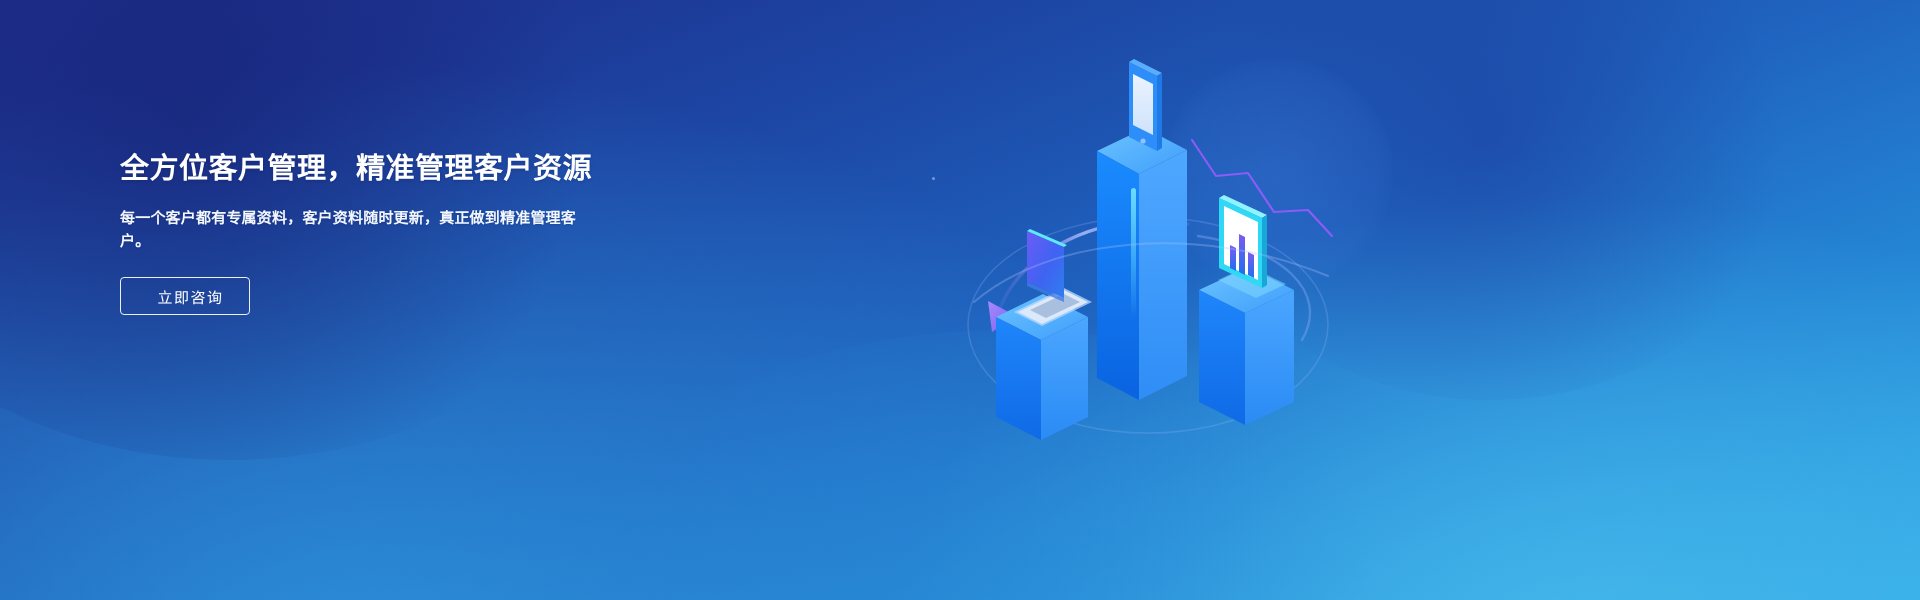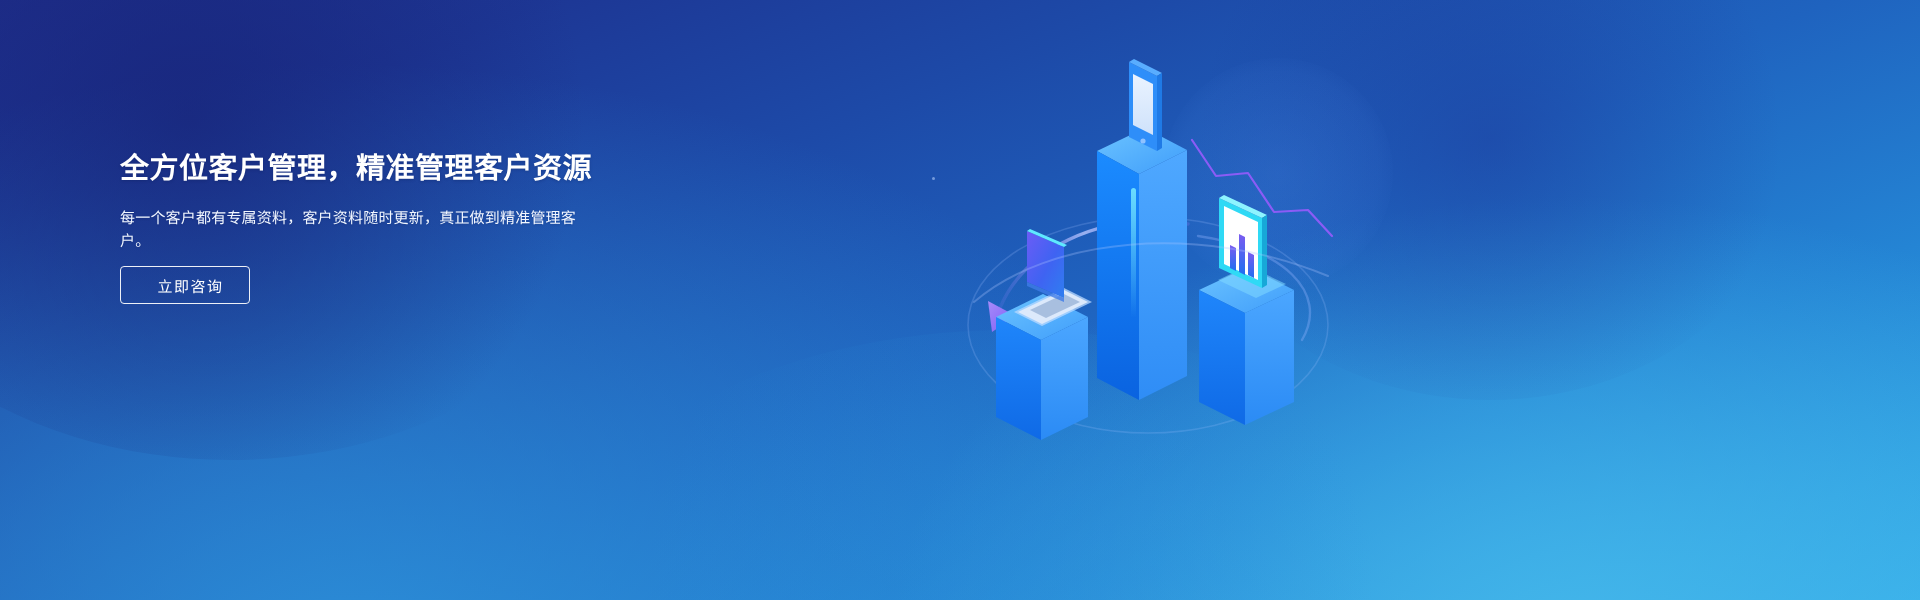--- a/index.html
+++ b/index.html
@@ -45,29 +45,29 @@
   .copy{position:absolute;left:120px;top:148px;width:620px;}
   .headline{
     margin:0;
     font-size:29px;line-height:40px;font-weight:700;
     color:#ffffff;letter-spacing:.5px;
     text-shadow:0 1px 3px rgba(10,25,80,.28);
     white-space:nowrap;
   }
   .subcopy{
     margin:18px 0 0 0;
-    font-size:15px;line-height:23px;font-weight:400;
+    font-size:15px;line-height:23px;font-weight:700;
     color:#f2f7ff;
     width:484px;
     letter-spacing:.2px;
     text-shadow:0 1px 2px rgba(10,25,80,.22);
   }
   .cta{
     display:inline-flex;align-items:center;justify-content:center;
-    margin-top:14px;
+    margin-top:25px;
     width:130px;height:38px;
     border:1px solid rgba(255,255,255,.92);
     border-radius:4px;
     background:transparent;
     color:#ffffff;
     font-size:15px;letter-spacing:1.5px;
     font-family:inherit;
     cursor:pointer;
     box-sizing:border-box;
     padding-left:17px;

